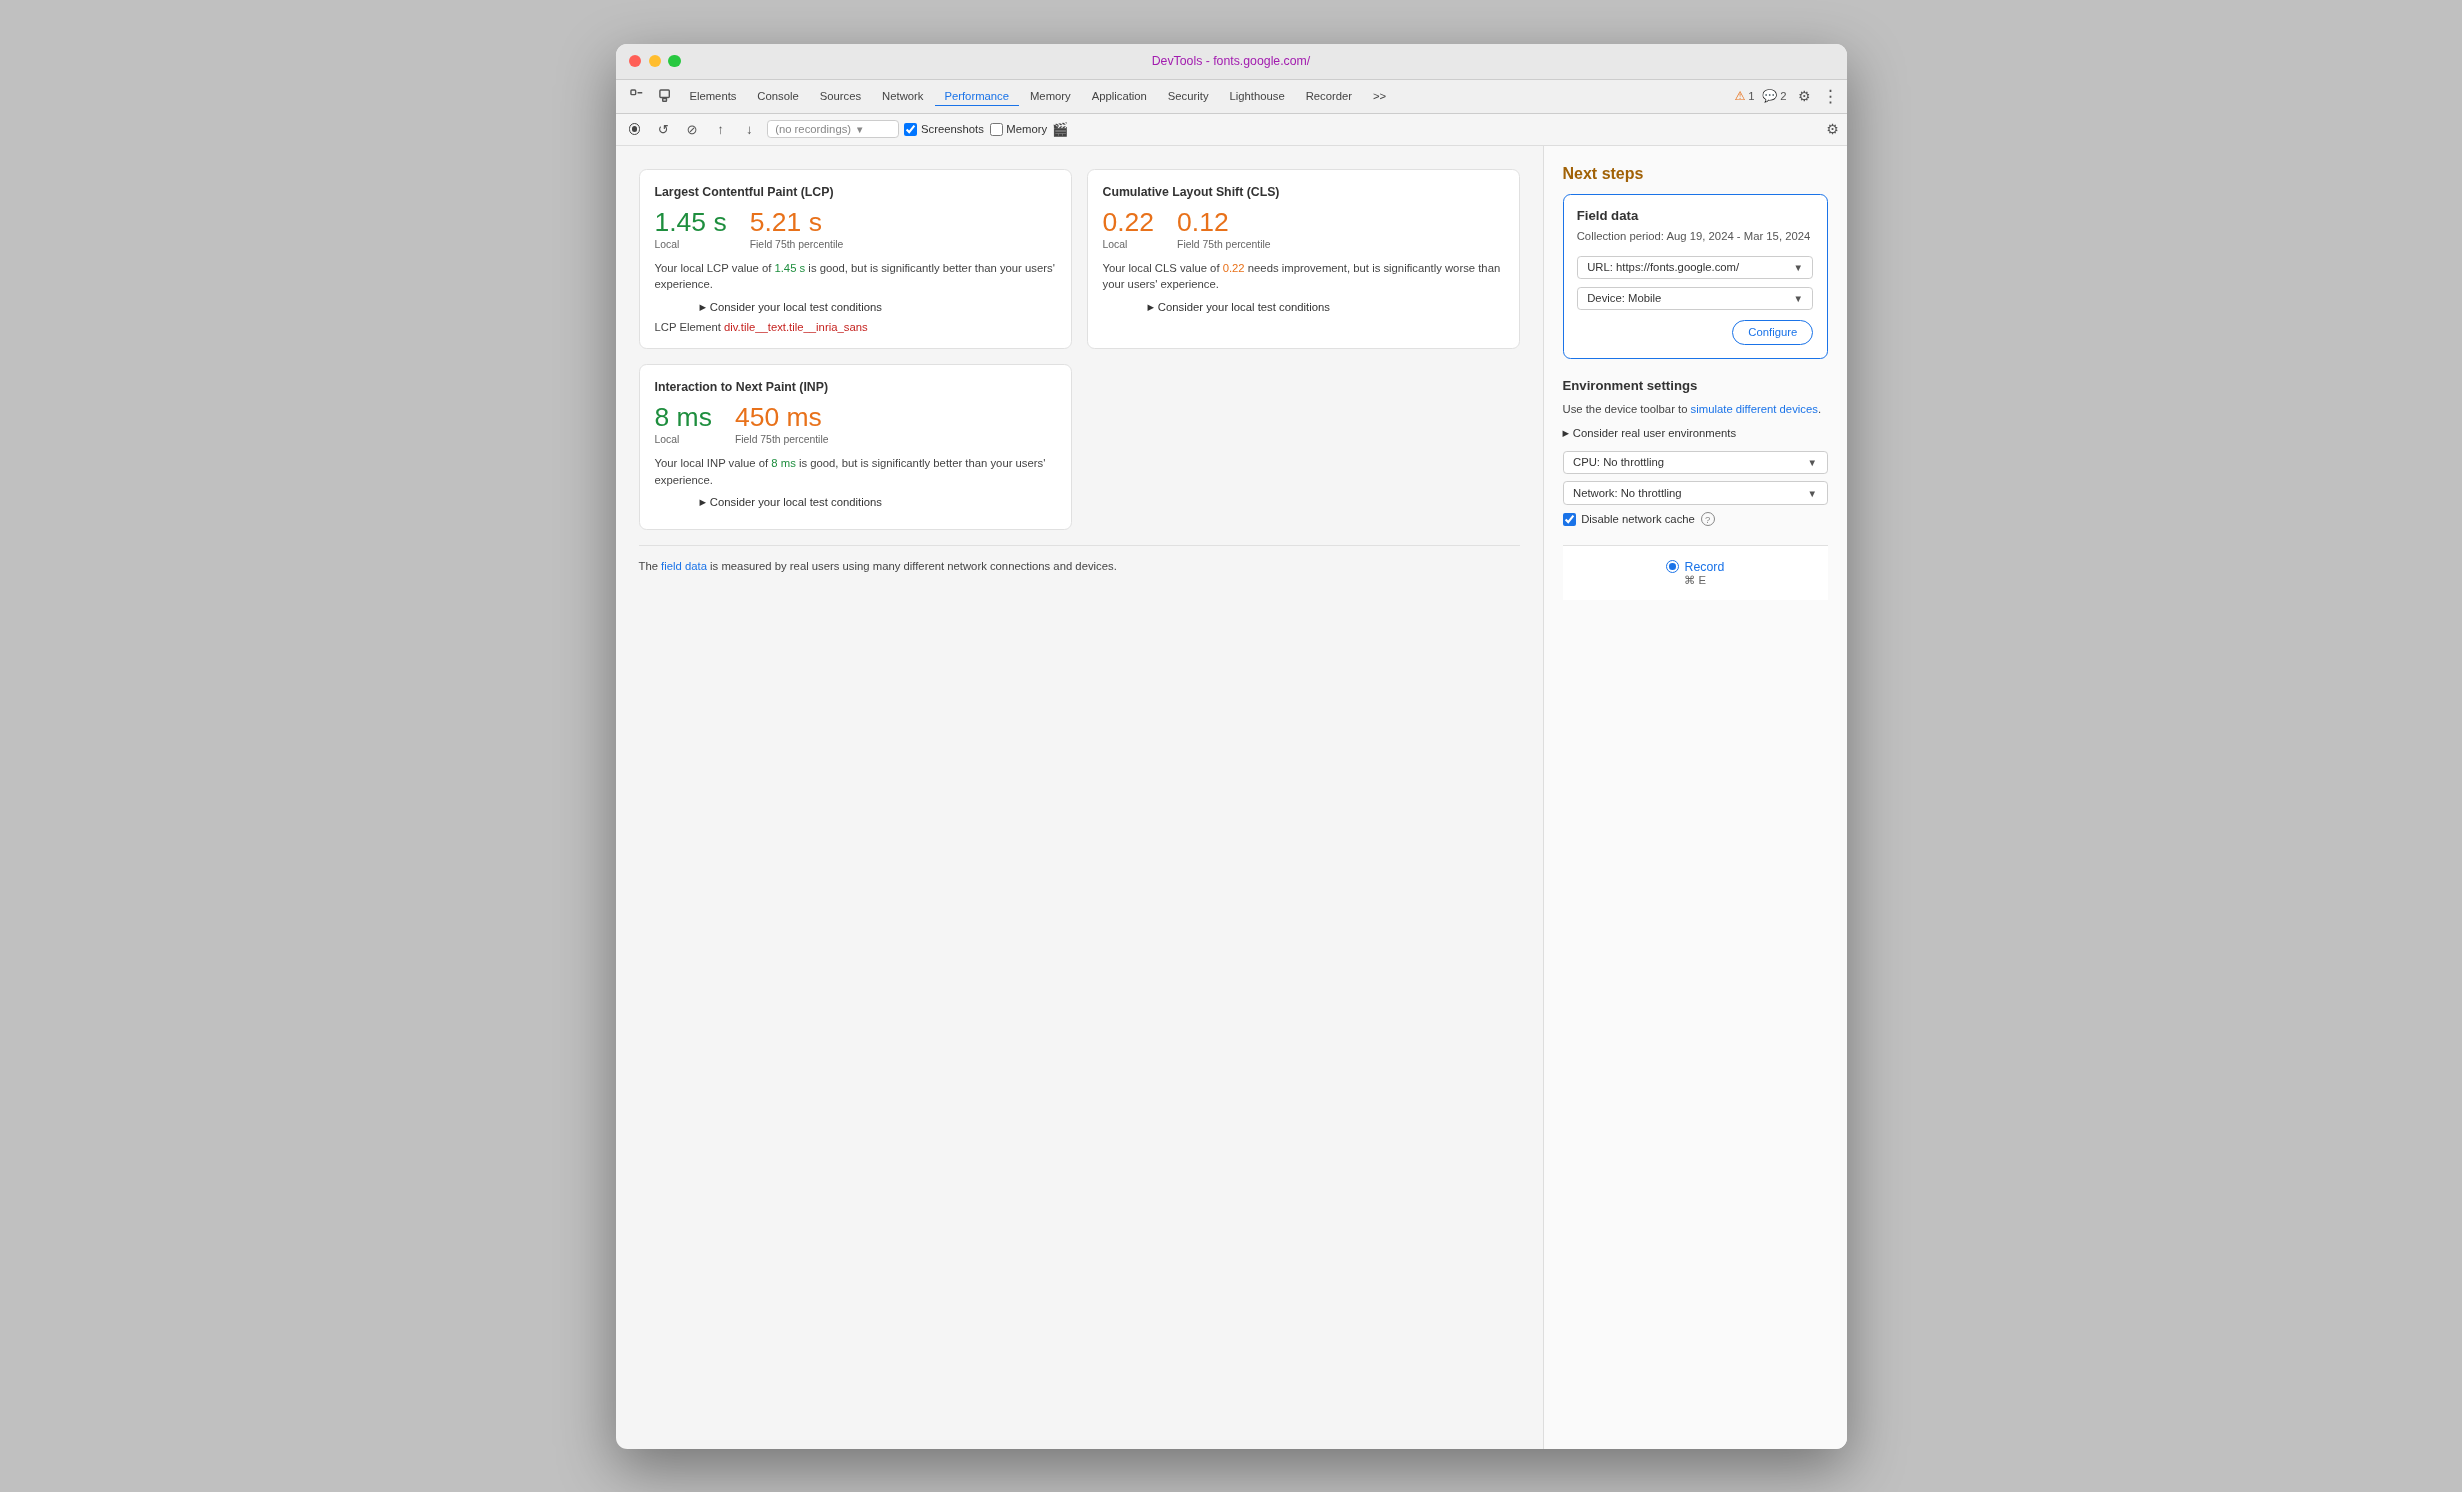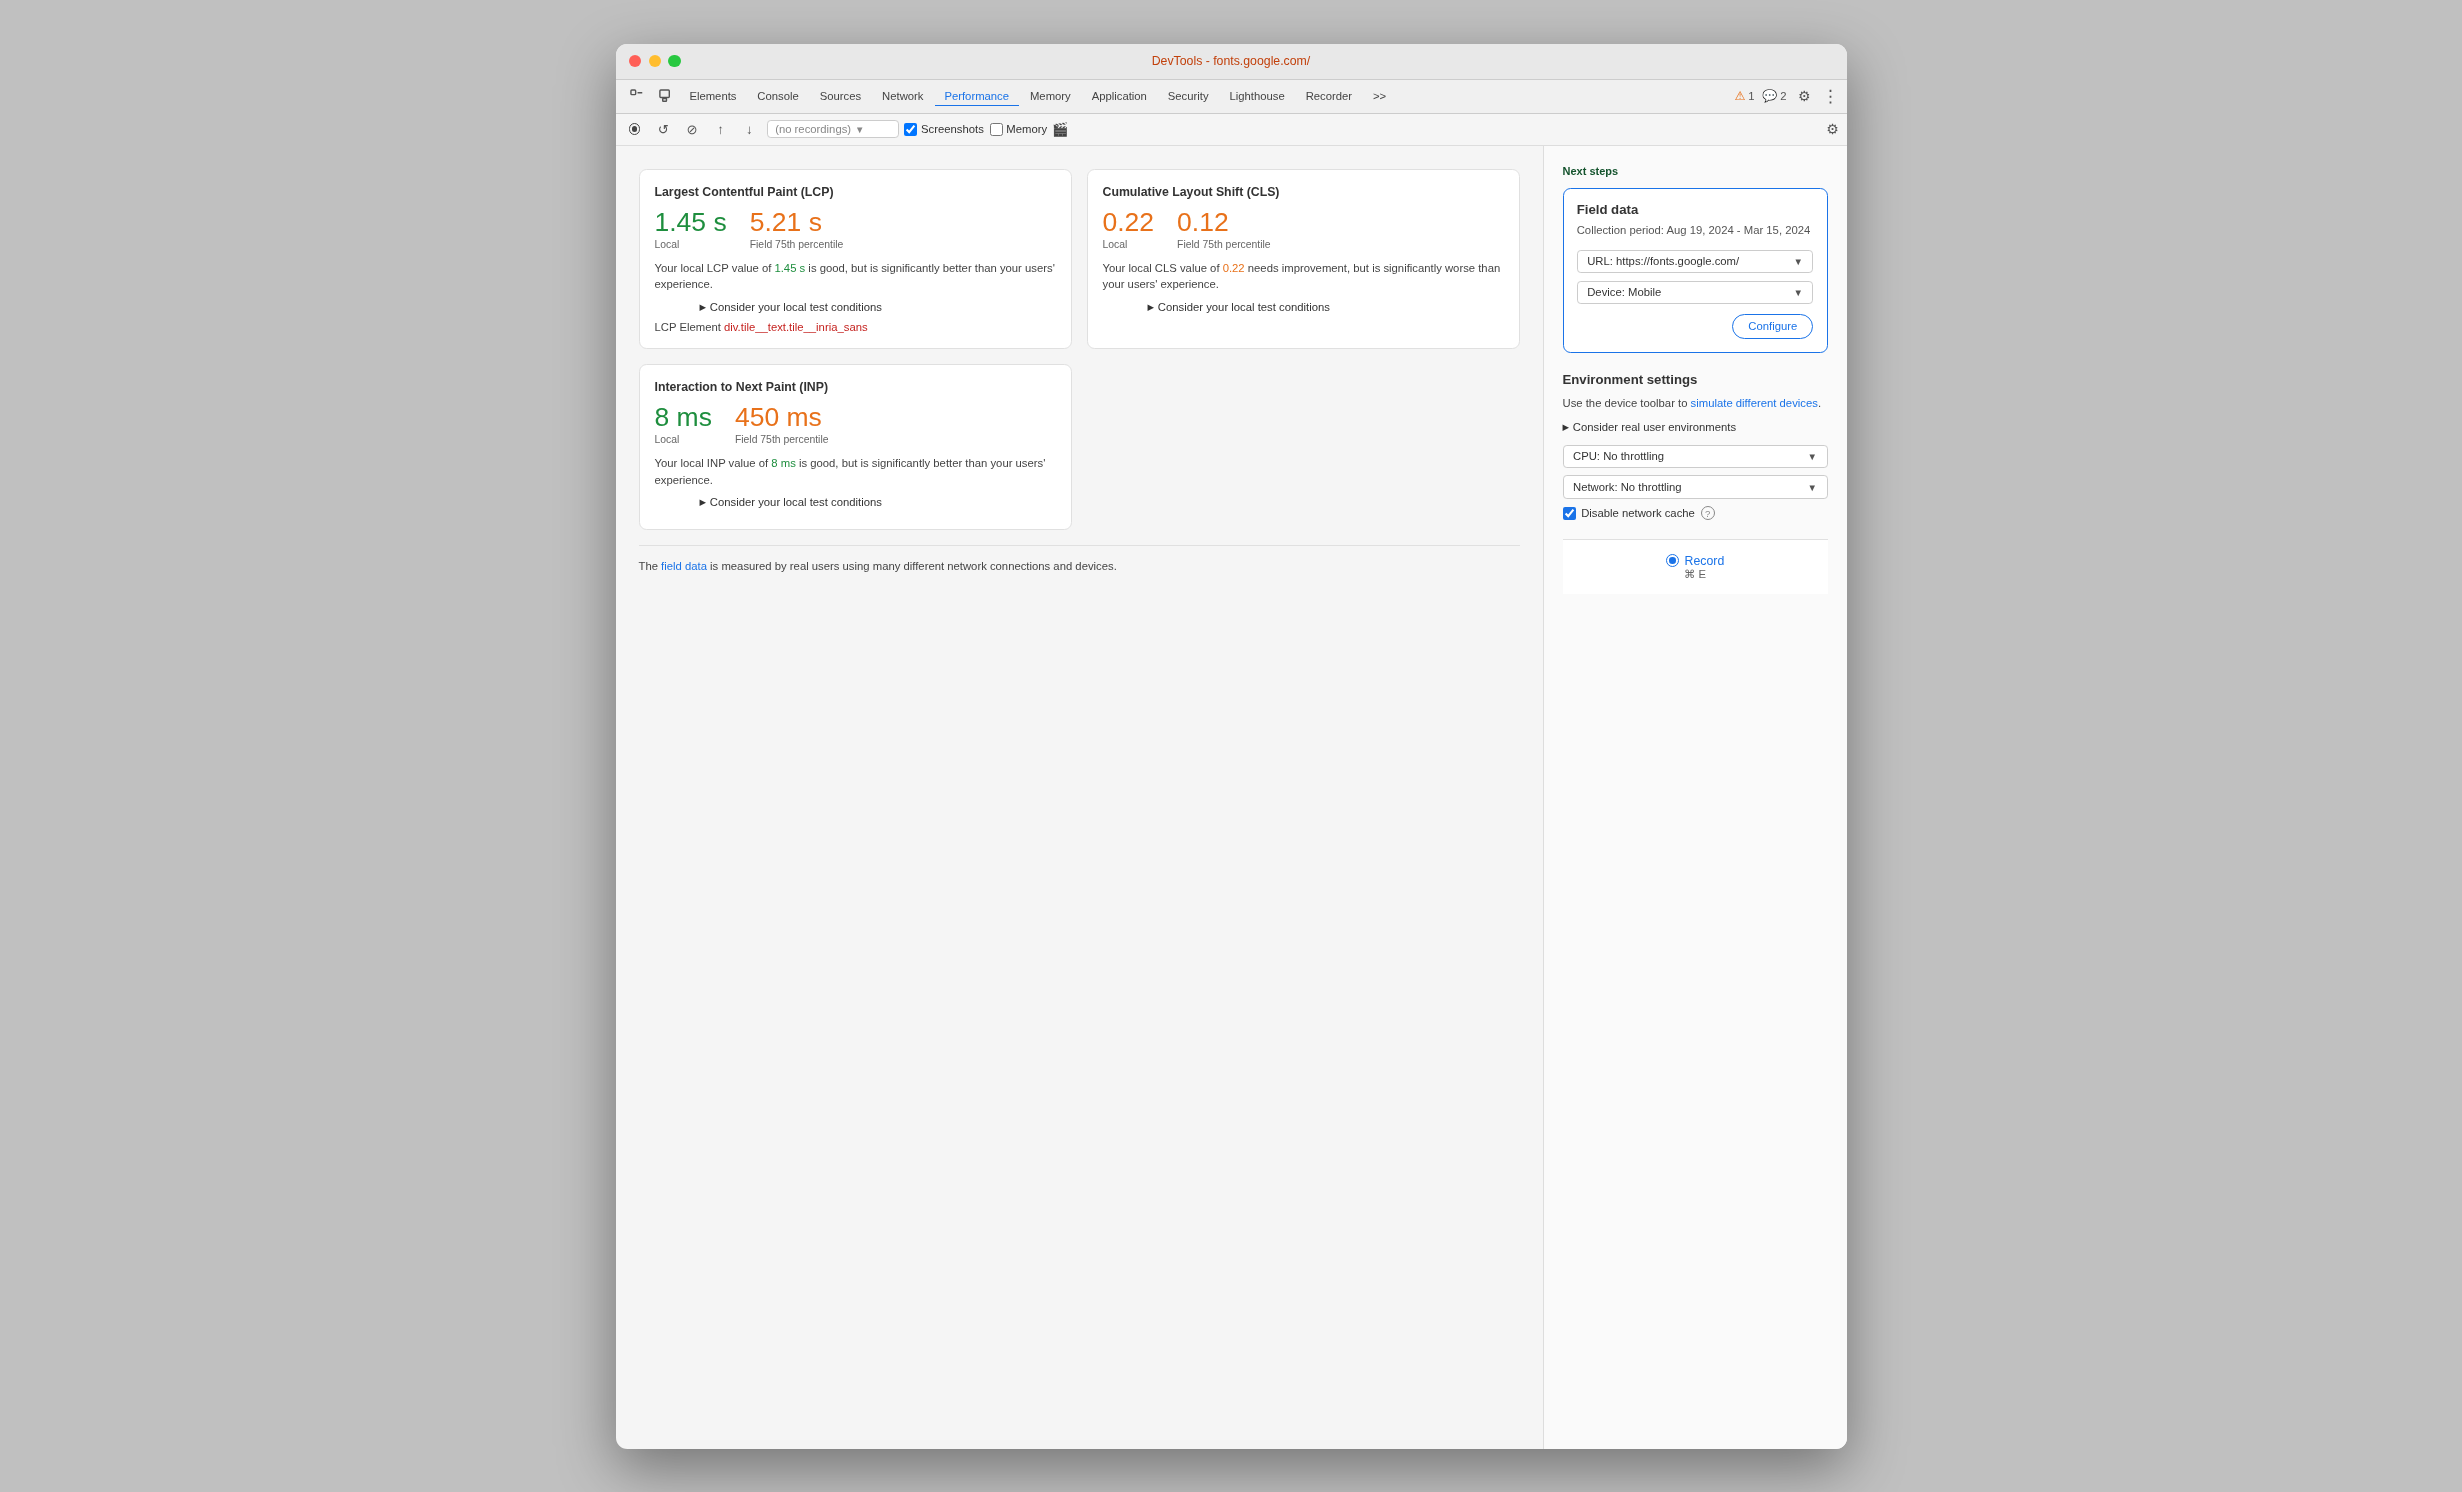--- a/index.html
+++ b/index.html
@@ -38,21 +38,21 @@
     .window-btn {
       width: 12.3px; height: 12.3px;
       border-radius: 50%;
       cursor: pointer;
     }
     .btn-close { background: #ff5f57; }
     .btn-min { background: #ffbd2e; }
     .btn-max { background: #28c840; }
     .title-text {
       font-size: 12.3px;
-      color: #c2410c;
+      color: #a21caf;
       font-weight: 500;
     }
     .devtools-tabs {
       background: #f0f0f0;
       display: flex;
       align-items: center;
       border-bottom: 0.9px solid #ccc;
       padding: 0 7.6px;
       height: 34px;
       gap: 1.9px;
@@ -183,21 +183,21 @@
     }
     .lcp-element a { color: #c5221f; text-decoration: none; }
     .footer-text {
       font-size: 11.3px; color: #444; line-height: 1.6;
       margin-top: 15px; padding-top: 11.3px; border-top: 0.9px solid #e0e0e0;
     }
     .footer-text a { color: #1a73e8; }
 
     
     .right-section-title {
-      font-size: 11px; font-weight: 600; color: #14532d; margin-bottom: 11.3px;
+      font-size: 16px; font-weight: 600; color: #a16207; margin-bottom: 11.3px;
     }
     .field-data-card {
       border: 1.9px solid #1a73e8;
       border-radius: 7.6px;
       padding: 13.2px;
       background: white;
       margin-bottom: 19px;
     }
     .field-data-title {
       font-size: 13.2px; font-weight: 600; color: #333; margin-bottom: 5.7px;

